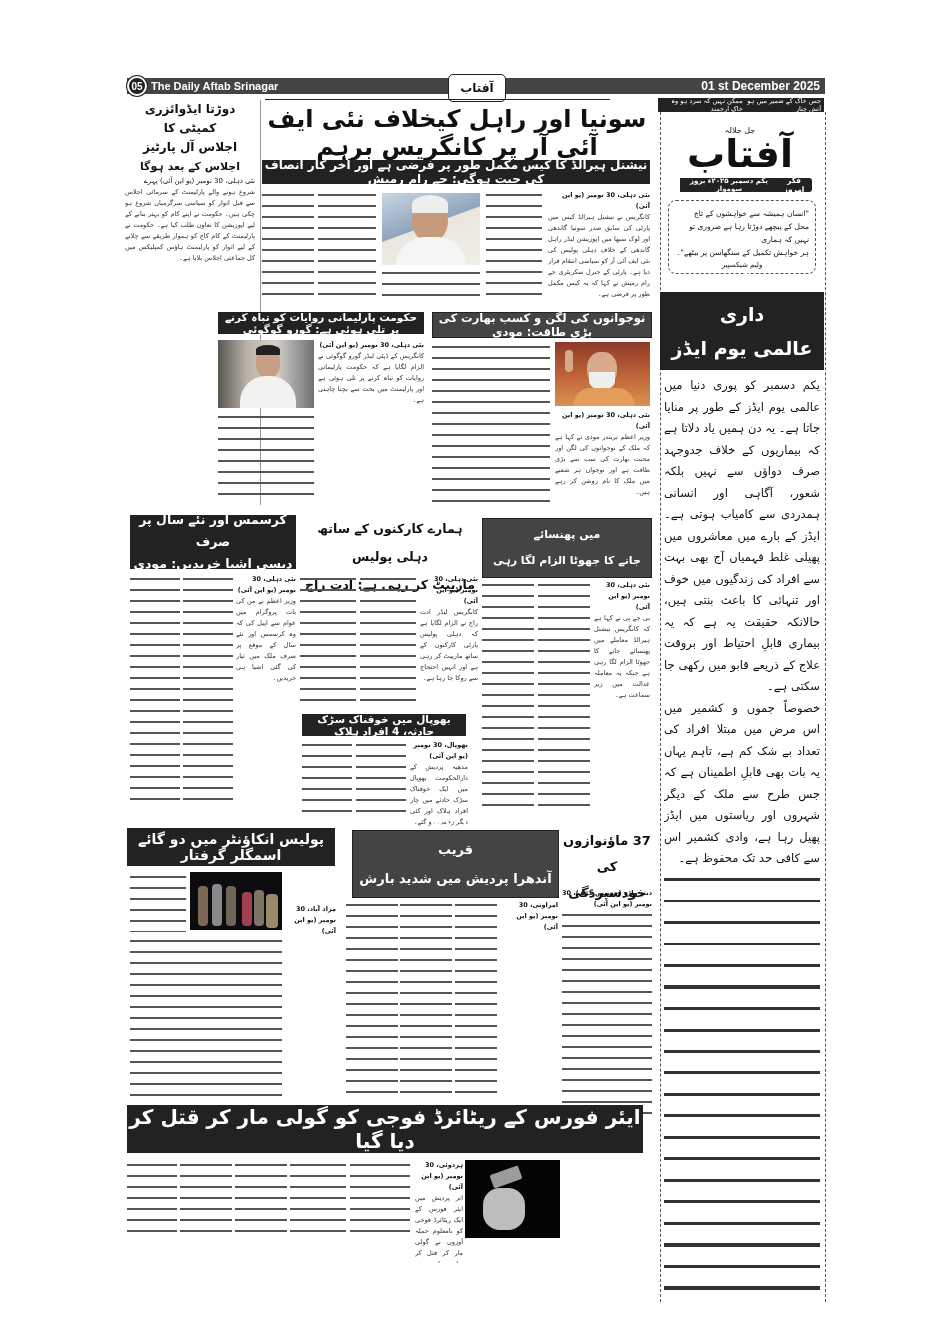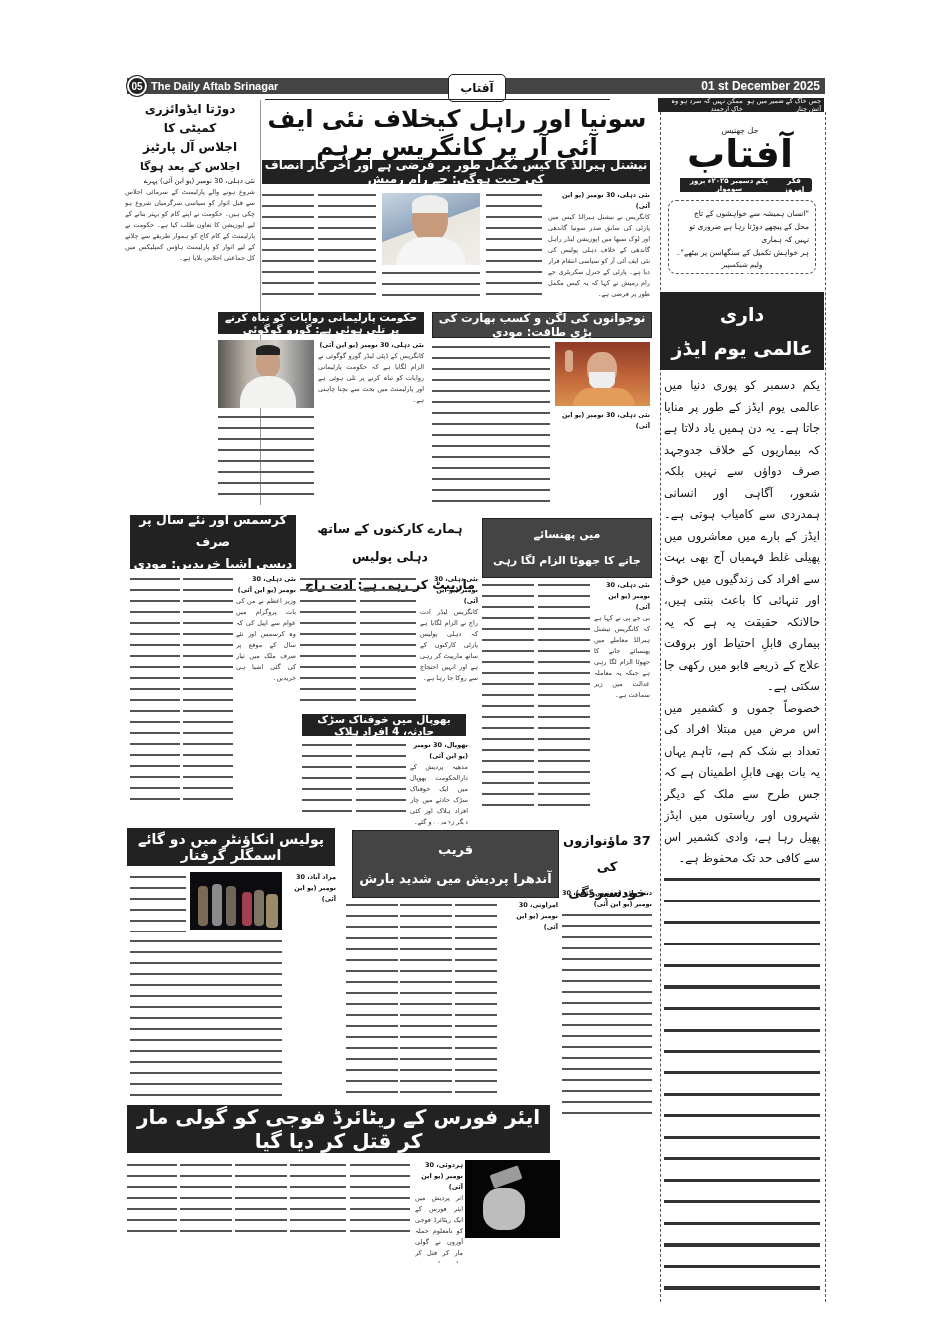--- a/index.html
+++ b/index.html
@@ -72,20 +72,21 @@
 
 <div class="abs head gray" style="left:432px;top:312px;width:218px;height:24px;font-size:11.5px;border:1px solid #222;">نوجوانوں کی لگن و کسب بھارت کی بڑی طاقت: مودی</div>
 <div class="abs photo" style="left:555px;top:342px;width:95px;height:64px;background:linear-gradient(180deg,#8f3a28 0%,#c46a3c 60%,#d9924f 100%);">
   <div style="position:absolute;left:32px;top:10px;width:30px;height:34px;border-radius:45%;background:#d8a98a;"></div>
   <div style="position:absolute;left:34px;top:30px;width:26px;height:18px;border-radius:0 0 50% 50%;background:#eee;"></div>
   <div style="position:absolute;left:10px;top:8px;width:8px;height:22px;border-radius:4px;background:#d8a98a;"></div>
   <div style="position:absolute;left:18px;top:46px;width:62px;height:18px;border-radius:24px 24px 0 0;background:#e39c5a;"></div>
 </div>
 <div class="abs urdu" style="left:555px;top:410px;width:95px;">
   <div style="font-size:6.5px;line-height:11px;font-weight:bold;">نئی دہلی، 30 نومبر (یو این آئی)</div>
+  <div class="body-text" style="height:80px;">وزیر اعظم نریندر مودی نے کہا ہے کہ ملک کے نوجوانوں کی لگن اور محنت بھارت کی سب سے بڑی طاقت ہے اور نوجوان ہر شعبے میں ملک کا نام روشن کر رہے ہیں۔</div>
 </div>
 <div class="abs body-text lines" style="left:432px;top:342px;width:118px;height:160px;"></div>
 
 <div class="abs dark" style="left:130px;top:515px;width:166px;height:54px;display:flex;flex-direction:column;justify-content:center;">
   <div class="head" style="font-size:12.5px;line-height:22px;">کرسمس اور نئے سال پر صرف</div>
   <div class="head" style="font-size:12.5px;line-height:22px;">دیسی اشیا خریدیں: مودی</div>
 </div>
 <div class="abs urdu" style="left:236px;top:574px;width:60px;">
   <div style="font-size:6.5px;line-height:11px;font-weight:bold;">نئی دہلی، 30 نومبر (یو این آئی)</div>
   <div class="body-text" style="height:220px;">وزیر اعظم نے من کی بات پروگرام میں عوام سے اپیل کی کہ وہ کرسمس اور نئے سال کے موقع پر صرف ملک میں تیار کی گئی اشیا ہی خریدیں۔</div>
@@ -125,21 +126,21 @@
 
 <div class="abs head dark" style="left:127px;top:828px;width:208px;height:38px;font-size:14px;">پولیس انکاؤنٹر میں دو گائے اسمگلر گرفتار</div>
 <div class="abs photo" style="left:190px;top:872px;width:92px;height:58px;background:#0b0b10;">
   <div style="position:absolute;left:8px;top:14px;width:10px;height:40px;background:#7a6a55;border-radius:4px;"></div>
   <div style="position:absolute;left:22px;top:12px;width:10px;height:42px;background:#8a8a8a;border-radius:4px;"></div>
   <div style="position:absolute;left:36px;top:14px;width:10px;height:40px;background:#6e6658;border-radius:4px;"></div>
   <div style="position:absolute;left:52px;top:20px;width:10px;height:34px;background:#a04050;border-radius:4px;"></div>
   <div style="position:absolute;left:64px;top:18px;width:10px;height:36px;background:#7d7462;border-radius:4px;"></div>
   <div style="position:absolute;left:76px;top:22px;width:12px;height:34px;background:#9a8a6a;border-radius:4px;"></div>
 </div>
-<div class="abs urdu" style="left:286px;top:872px;width:50px;">
+<div class="abs urdu" style="left:286px;top:904px;width:50px;">
   <div style="font-size:6.5px;line-height:11px;font-weight:bold;">مراد آباد، 30 نومبر (یو این آئی)</div>
 </div>
 <div class="abs body-text lines" style="left:130px;top:872px;width:56px;height:60px;"></div>
 <div class="abs body-text lines" style="left:130px;top:936px;width:152px;height:162px;"></div>
 
 <div class="abs gray" style="left:352px;top:830px;width:205px;height:66px;display:flex;flex-direction:column;justify-content:center;border:1px solid #222;">
   <div class="head" style="font-size:13px;line-height:29px;">گردابی طوفان ”دِتوا“ ساحل کے قریب</div>
   <div class="head" style="font-size:13px;line-height:29px;">آندھرا پردیش میں شدید بارش کا الرٹ</div>
 </div>
 <div class="abs urdu" style="left:500px;top:900px;width:58px;">
@@ -151,41 +152,41 @@
 
 <div class="abs" style="left:562px;top:828px;width:90px;height:56px;">
   <div class="head" style="font-size:13px;line-height:26px;">37 ماؤنوازوں کی</div>
   <div class="head" style="font-size:13px;line-height:26px;">خودسپردگی</div>
 </div>
 <div class="abs urdu" style="left:562px;top:888px;width:90px;">
   <div style="font-size:6.5px;line-height:11px;font-weight:bold;">دنتے واڑہ (چھتیس گڑھ)، 30 نومبر (یو این آئی)</div>
   <div class="body-text lines" style="height:205px;"></div>
 </div>
 
-<div class="abs head dark" style="left:127px;top:1105px;width:423px;height:48px;font-size:20px;">ایئر فورس کے ریٹائرڈ فوجی کو گولی مار کر قتل کر دیا گیا</div>
+<div class="abs head dark" style="left:127px;top:1105px;width:516px;height:48px;font-size:20px;">ایئر فورس کے ریٹائرڈ فوجی کو گولی مار کر قتل کر دیا گیا</div>
 <div class="abs photo" style="left:465px;top:1160px;width:95px;height:78px;background:#050505;">
   <div style="position:absolute;left:26px;top:10px;width:30px;height:14px;background:#9b9b9b;transform:rotate(-20deg);border-radius:2px;"></div>
   <div style="position:absolute;left:18px;top:28px;width:42px;height:42px;background:#bdbdbd;border-radius:40%;"></div>
 </div>
 <div class="abs urdu" style="left:415px;top:1160px;width:48px;">
   <div style="font-size:6.5px;line-height:11px;font-weight:bold;">ہردوئی، 30 نومبر (یو این آئی)</div>
   <div class="body-text" style="height:70px;">اتر پردیش میں ایئر فورس کے ایک ریٹائرڈ فوجی کو نامعلوم حملہ آوروں نے گولی مار کر قتل کر دیا۔ پولیس نے معاملے کی جانچ شروع کر دی ہے۔</div>
 </div>
 <div class="abs body-text lines" style="left:350px;top:1160px;width:60px;height:78px;"></div>
 <div class="abs body-text lines" style="left:290px;top:1160px;width:56px;height:78px;"></div>
 <div class="abs body-text lines" style="left:235px;top:1160px;width:52px;height:78px;"></div>
 <div class="abs body-text lines" style="left:180px;top:1160px;width:52px;height:78px;"></div>
 <div class="abs body-text lines" style="left:127px;top:1160px;width:50px;height:78px;"></div>
 
 <div class="abs dark" style="left:658px;top:98px;width:166px;height:14px;display:flex;justify-content:space-between;align-items:center;padding:0 3px;box-sizing:border-box;font-size:6.5px;direction:rtl;">
   <span>جس خاک کے ضمیر میں ہو آتش چنار</span>
   <span>ممکن نہیں کہ سرد ہو وہ خاکِ ارجمند</span>
 </div>
 <div class="abs" style="left:660px;top:112px;width:164px;height:1190px;border-left:1px dashed #555;border-right:1px dashed #555;"></div>
-<div class="abs" style="left:700px;top:126px;width:80px;height:12px;font-size:8px;text-align:center;">جل چھتیس</div>
+<div class="abs" style="left:700px;top:126px;width:80px;height:12px;font-size:8px;text-align:center;">جل جلالہ</div>
 <div class="abs head" style="left:675px;top:132px;width:130px;height:44px;font-size:38px;font-weight:bold;">آفتاب</div>
 <div class="abs head dark" style="left:680px;top:178px;width:98px;height:14px;font-size:7px;">یکم دسمبر ۲۰۲۵ء بروز سوموار</div>
 <div class="abs head dark" style="left:775px;top:178px;width:36px;height:14px;font-size:7.5px;border-radius:3px;margin-left:0;left:776px;">فکر امروز</div>
 <div class="abs urdu boxed" style="left:668px;top:200px;width:148px;height:74px;border-radius:8px;padding:6px 6px 0 6px;box-sizing:border-box;">
   <div style="font-size:7.5px;line-height:13px;">"انسان ہمیشہ سے خواہشوں کے تاج</div>
   <div style="font-size:7.5px;line-height:13px;">محل کے پیچھے دوڑتا رہا ہے ضروری تو نہیں کہ ہماری</div>
   <div style="font-size:7.5px;line-height:13px;">ہر خواہش تکمیل کے سنگھاسن پر بیٹھے"۔</div>
   <div style="font-size:7px;line-height:12px;text-align:center;">ولیم شیکسپیر</div>
 </div>
 <div class="abs dark" style="left:660px;top:292px;width:164px;height:78px;display:flex;flex-direction:column;justify-content:center;">

